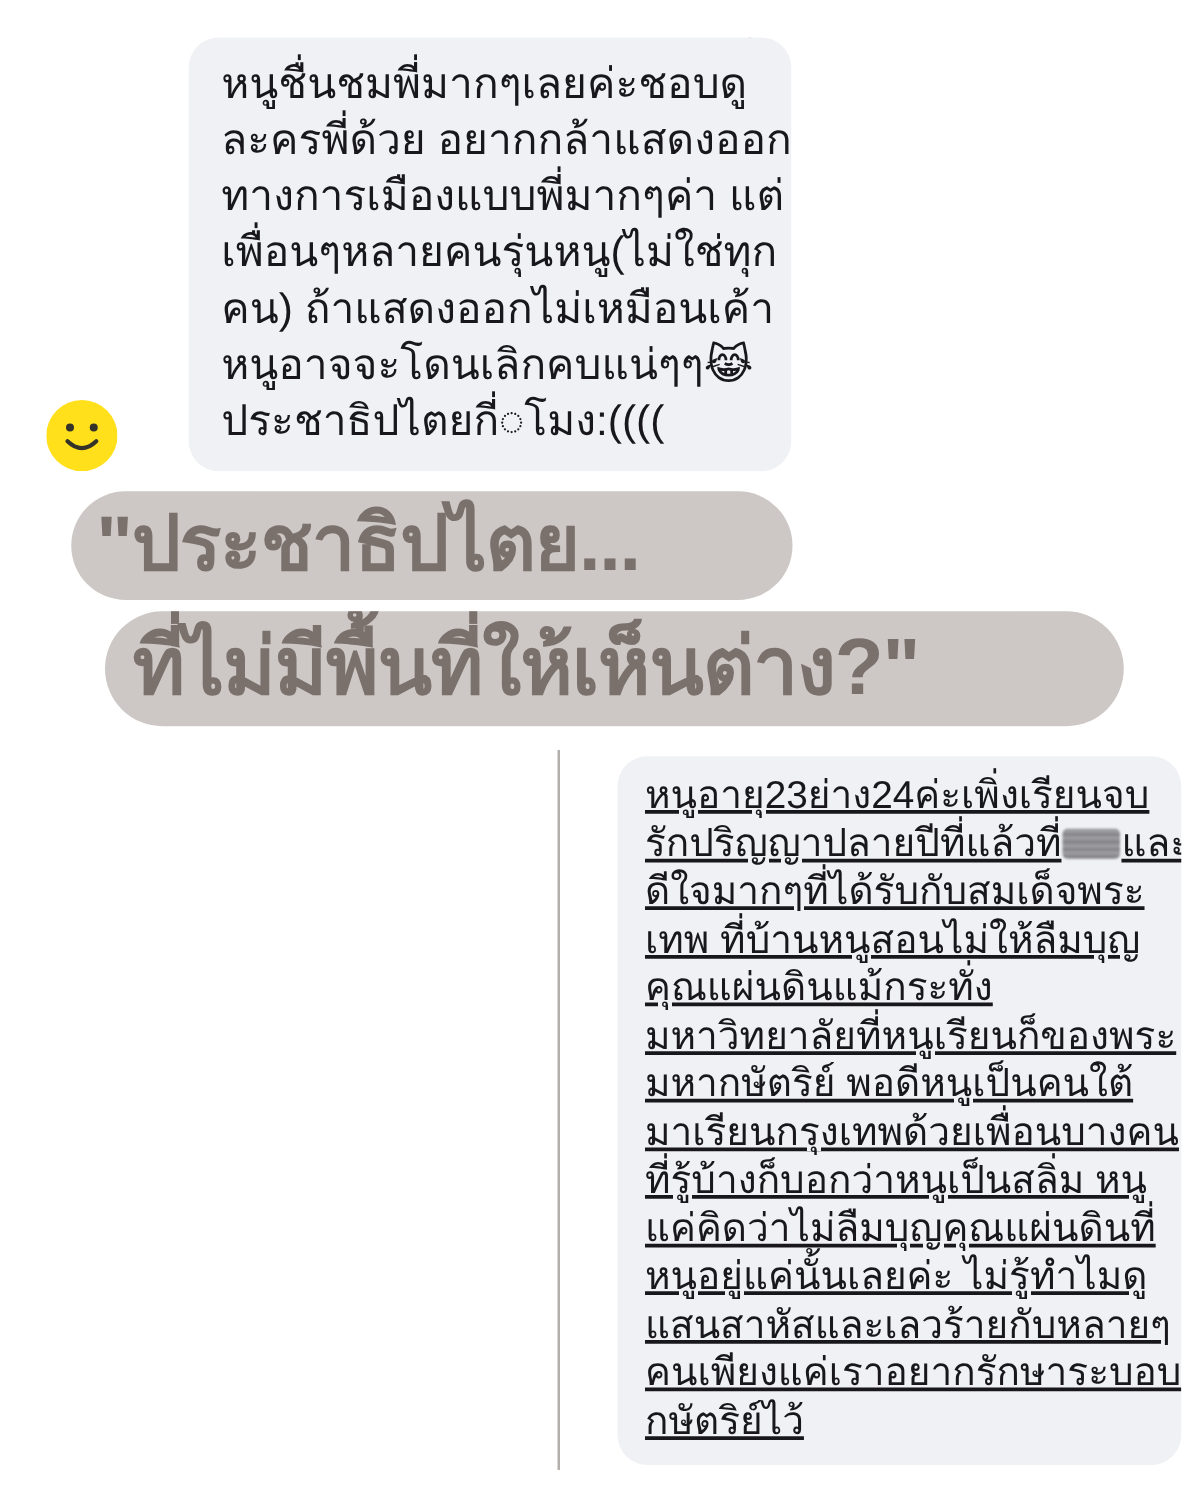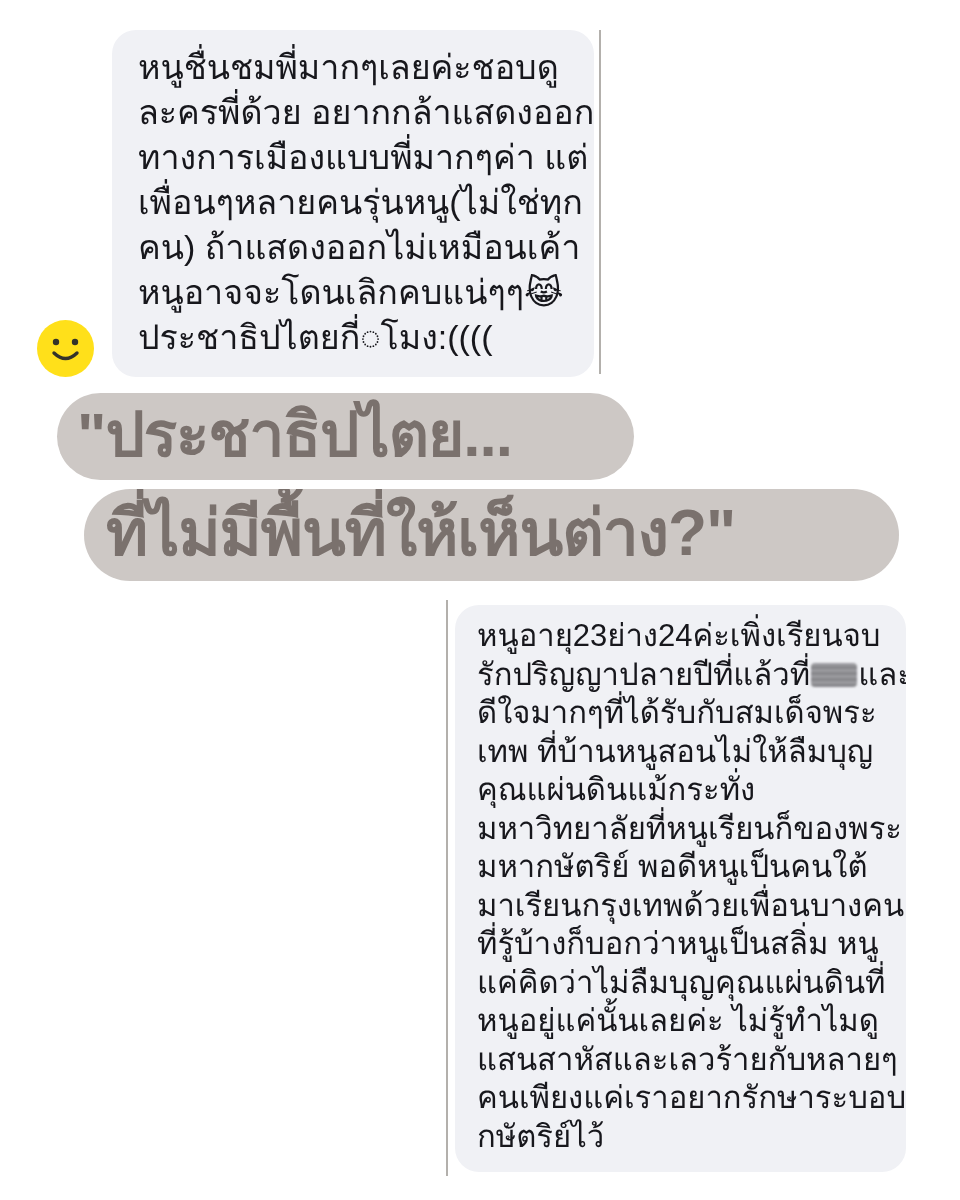--- a/index.html
+++ b/index.html
@@ -23,34 +23,36 @@
 
   
   .bubble {
     position: absolute;
     background: #f0f1f5;
     color: #17171c;
     border-radius: 24px;
     white-space: pre;
     overflow: hidden;
     box-sizing: border-box;
+    margin-left: 39px;
   }
   .bubble.top {
     left: 112px; top: 30px;
     width: 482px; height: 347px;
     padding: 15px 26px;
     font-size: 34px;
     line-height: 45px;
   }
   .bubble.bottom {
     left: 455px; top: 605px;
     width: 451px; height: 567px;
     padding: 12px 22px;
     font-size: 31px;
     line-height: 38.5px;
+    text-decoration: underline;
   }
 
   
   .redaction {
     display: inline-block;
     width: 46px;
     height: 24px;
     margin: 0 1px;
     vertical-align: -2px;
     border-radius: 4px;

